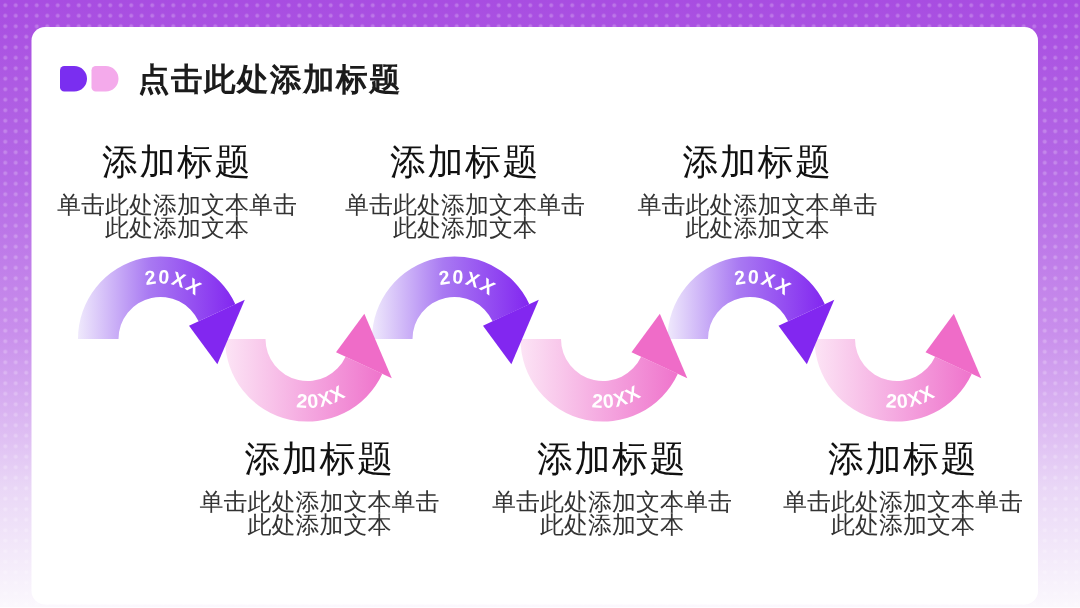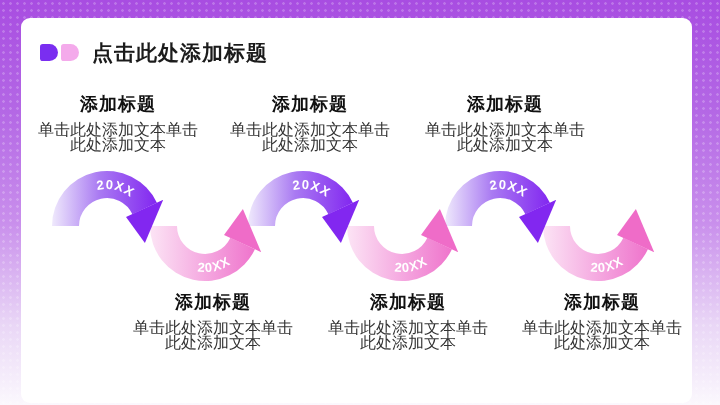--- a/index.html
+++ b/index.html
@@ -27,21 +27,21 @@
   .slide-title {
     position:absolute; left:92px; top:39px; margin:0;
     font-size:21px; font-weight:bold; color:#1b1b1b; letter-spacing:1px;
   }
   .wave { position:absolute; left:0; top:0; width:720px; height:405px; }
   .wave text {
     font-family:"Liberation Sans","DejaVu Sans",sans-serif;
     font-size:13px; font-weight:bold; fill:#ffffff; letter-spacing:1px;
   }
   .tblock { position:absolute; width:176px; text-align:center; }
-  .tb-title { font-size:18px; font-weight:bold; color:#111111; letter-spacing:1px; }
+  .tb-title { font-size:24px; font-weight:normal; color:#111111; letter-spacing:1px; }
   .tb-body { margin-top:7px; font-size:16px; line-height:14.5px; color:#333333; white-space:pre-line; }
   .t1 { left:30px;  top:92px; }
   .t2 { left:222px; top:92px; }
   .t3 { left:417px; top:92px; }
   .bt1 { left:125px; top:290px; }
   .bt2 { left:320px; top:290px; }
   .bt3 { left:514px; top:290px; }
 </style>
 </head>
 <body>

